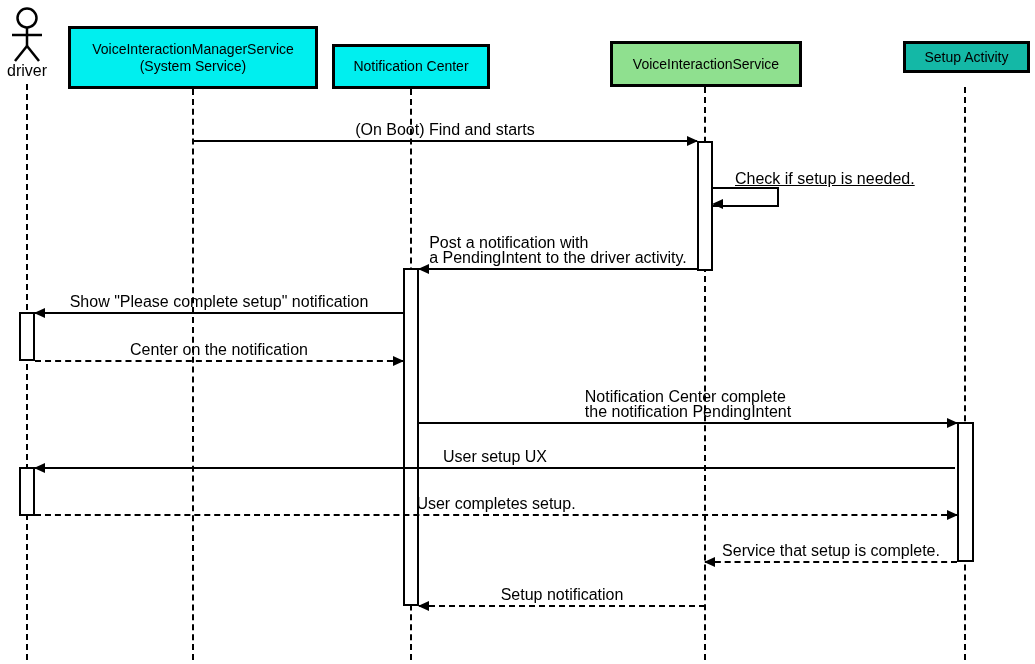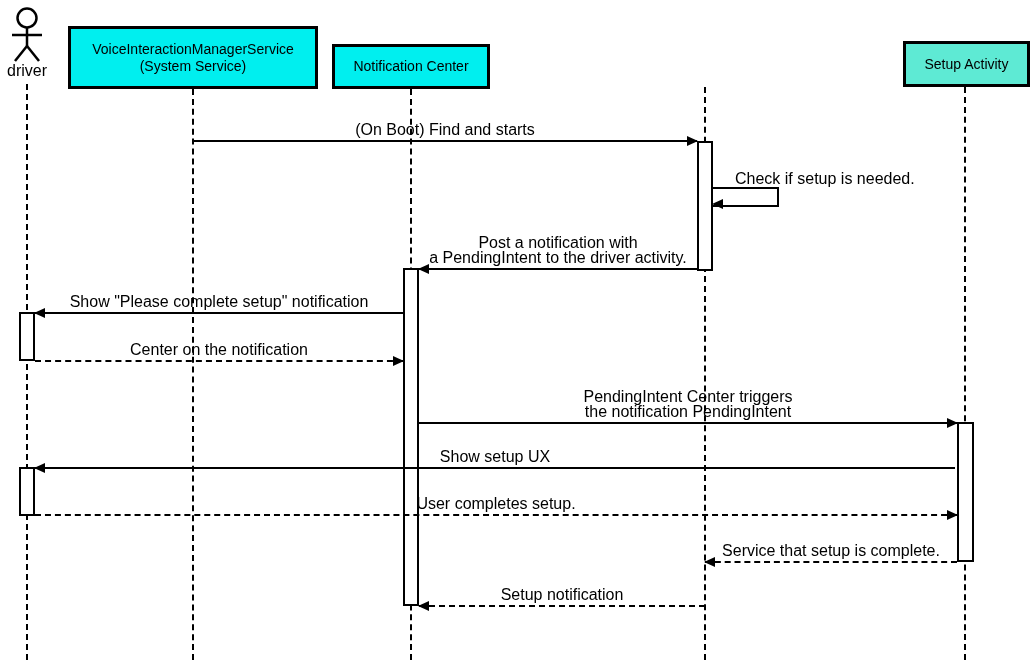--- a/index.html
+++ b/index.html
@@ -26,29 +26,29 @@
   .msg{position:absolute;height:0;z-index:3;}
   .line{height:0;border-top:2px solid #000;}
   .line.dashed{border-top-style:dashed;}
   .head{position:absolute;width:0;height:0;border-top:5px solid transparent;border-bottom:5px solid transparent;}
   .head-r{right:-1px;top:-4px;border-left:11px solid #000;}
   .head-l{left:-1px;top:-4px;border-right:11px solid #000;}
   .lbl{
     position:absolute;bottom:100%;margin-bottom:3px;left:50%;transform:translateX(-50%);
     font-size:16px;line-height:15px;white-space:nowrap;text-align:center;
   }
-  .lbl.two{text-align:center;}
+  .lbl.two{text-align:left;}
   
   .selfmsg{
     position:absolute;box-sizing:border-box;height:20px;
     border-top:2px solid #000;border-right:2px solid #000;border-bottom:2px solid #000;
     z-index:3;
   }
   .selfmsg .head{left:-1px;bottom:-4px;top:auto;border-right:11px solid #000;}
-  .selfmsg .lbl{left:22px;transform:none;text-align:left;}
+  .selfmsg .lbl{left:22px;transform:none;text-align:left;text-decoration:underline;}
   
   .actor{position:absolute;z-index:4;}
   .actor-label{position:absolute;font-size:16px;white-space:nowrap;transform:translateX(-50%);z-index:4;}
 </style>
 </head>
 <body>
 
 <div id="canvas">
 
   <svg class="actor" style="left:7px;top:4px;" width="40" height="58" viewBox="0 0 40 58">
@@ -60,21 +60,24 @@
   </svg>
   <div class="actor-label" style="left:27px;top:62px;">driver</div>
 
   <div class="pbox" style="left: 68px; top: 26px; width: 250px; height: 63px; background-color: rgb(0, 239, 239);">
     <div>VoiceInteractionManagerService</div>
     <div>(System Service)</div>
   </div>
   <div class="pbox" style="left: 332px; top: 44px; width: 158px; height: 45px; background-color: rgb(0, 239, 239);">
     <div>Notification Center</div>
   </div>
-  <div class="pbox" style="left: 903px; top: 41px; width: 127px; height: 46px; background-color: #5eead4; align-items: center;">
+  <div class="pbox" style="left: 610px; top: 41px; width: 192px; height: 46px; background-color: rgb(143, 224, 143);">
+    <div>VoiceInteractionService</div>
+  </div>
+  <div class="pbox" style="left: 903px; top: 41px; width: 127px; height: 32px; background-color: #14b8a6; align-items: center;">
     <div>Setup Activity</div>
   </div>
 
   <div class="lifeline" style="left:26px;top:84px;height:576px;"></div>
   <div class="lifeline" style="left:192px;top:89px;height:571px;"></div>
   <div class="lifeline" style="left:410px;top:89px;height:571px;"></div>
   <div class="lifeline" style="left:704px;top:87px;height:573px;"></div>
   <div class="lifeline" style="left:964px;top:87px;height:573px;"></div>
 
   <div class="act" style="left:697px;top:141px;height:130px;"></div>
@@ -110,29 +113,29 @@
   </div>
 
   <div class="msg" style="left:35px;top:360px;width:368px;">
     <div class="lbl">Center on the notification</div>
     <div class="line dashed"></div>
     <div class="head head-r"></div>
   </div>
 
   <div class="msg" style="left:419px;top:422px;width:538px;">
     <div class="lbl two">
-      <div>PendingIntent Center triggers</div>
+      <div>Notification Center complete</div>
       <div>the notification PendingIntent</div>
     </div>
     <div class="line"></div>
     <div class="head head-r"></div>
   </div>
 
   <div class="msg" style="left:35px;top:467px;width:920px;">
-    <div class="lbl">Show setup UX</div>
+    <div class="lbl">User setup UX</div>
     <div class="line"></div>
     <div class="head head-l"></div>
   </div>
 
   <div class="msg" style="left:35px;top:514px;width:922px;">
     <div class="lbl">User completes setup.</div>
     <div class="line dashed"></div>
     <div class="head head-r"></div>
   </div>
 

